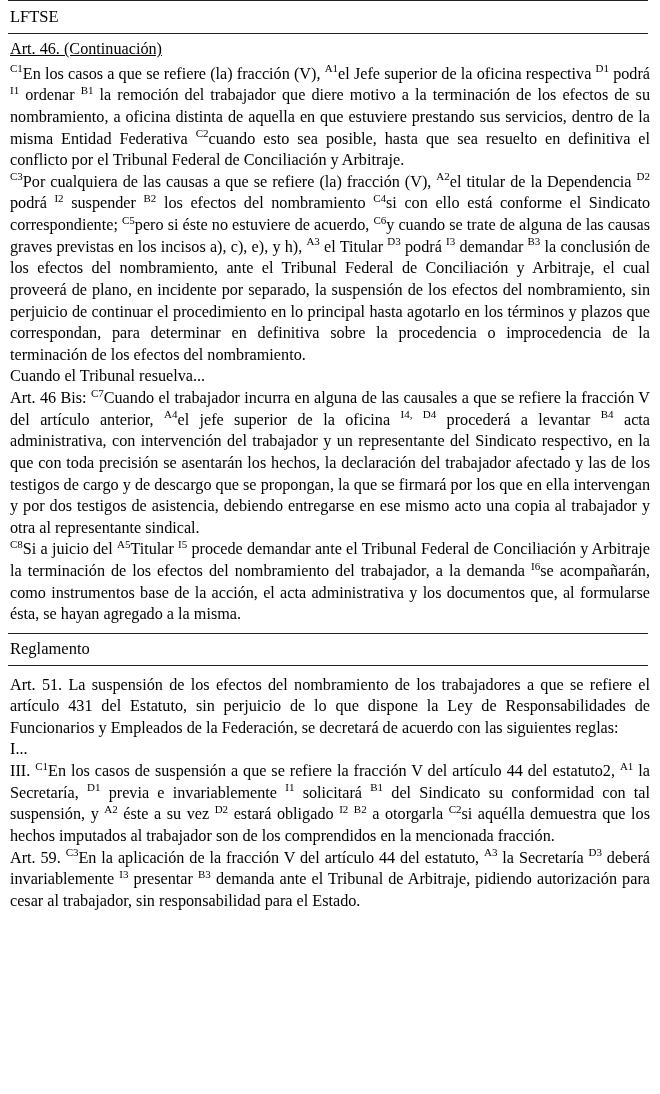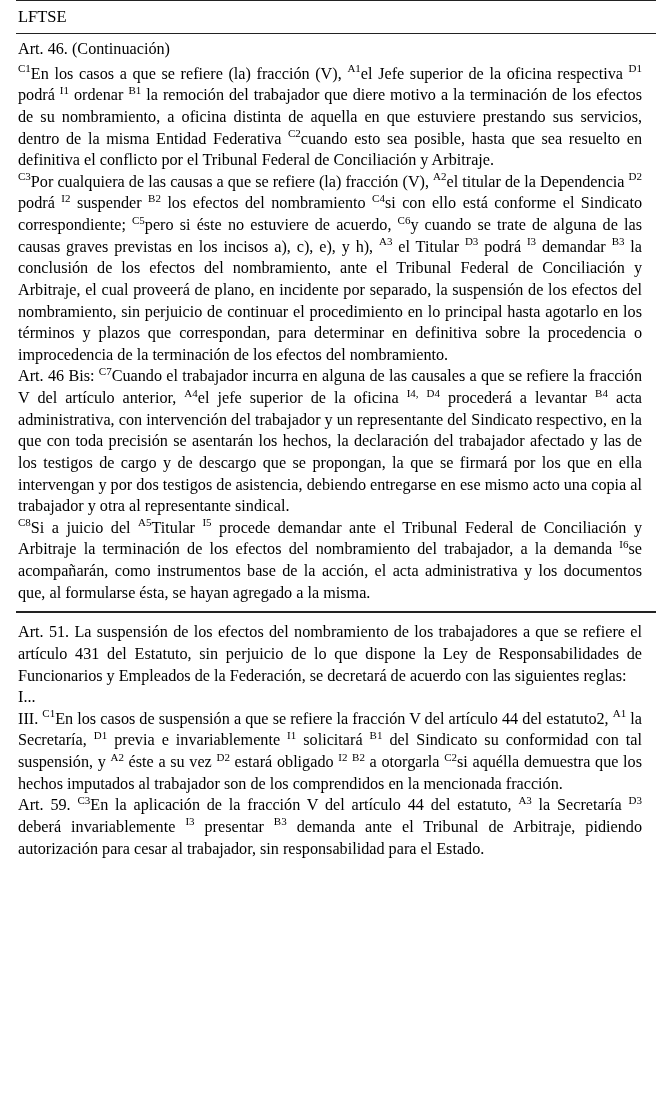--- a/index.html
+++ b/index.html
@@ -12,21 +12,21 @@
     height: 1094px;
     font-family: "Liberation Serif", serif;
     color: #000000;
     overflow: hidden;
   }
   .page {
     position: relative;
     width: 660px;
     height: 1094px;
     box-sizing: border-box;
-    padding: 0 16px;
+    padding: 0 8px;
   }
   .rule {
     border: 0;
     border-top: 1px solid #222;
     margin: 0;
     width: 640px;
   }
   .section-head {
     font-family: "Liberation Serif", serif;
     font-size: 16.5px;
@@ -44,20 +44,21 @@
     text-justify: inter-word;
     hyphens: manual;
   }
   p.para + p.para {
     margin-top: 0px;
   }
   .art-head {
     font-size: 16.2px;
     line-height: 1.335;
     margin: 0;
+    text-decoration: underline;
   }
   sup {
     font-size: 0.68em;
     vertical-align: super;
     line-height: 0;
     margin-top: 8px;
   }
   .gap-sm { height: 3px; }
   .gap-md { height: 7px; }
   .list-line {
@@ -81,29 +82,31 @@
 
   <div class="body-block">
     <div class="gap-sm"></div>
     <p class="art-head">Art. 46. (Continuación)</p>
     <div class="gap-sm"></div>
 
     <p class="para"><sup>C1</sup>En los casos a que se refiere (la) fracción (V), <sup>A1</sup>el Jefe superior de la oficina respectiva <sup>D1</sup> podrá <sup>I1</sup> ordenar <sup>B1</sup> la remoción del trabajador que diere motivo a la terminación de los efectos de su nombramiento, a oficina distinta de aquella en que estuviere prestando sus servicios, dentro de la misma Entidad Federativa <sup>C2</sup>cuando esto sea posible, hasta que sea resuelto en definitiva el conflicto por el Tribunal Federal de Conciliación y Arbitraje.</p>
 
     <p class="para"><sup>C3</sup>Por cualquiera de las causas a que se refiere (la) fracción (V), <sup>A2</sup>el titular de la Dependencia <sup>D2</sup> podrá <sup>I2</sup> suspender <sup>B2</sup> los efectos del nombramiento <sup>C4</sup>si con ello está conforme el Sindicato correspondiente; <sup>C5</sup>pero si éste no estuviere de acuerdo, <sup>C6</sup>y cuando se trate de alguna de las causas graves previstas en los incisos a), c), e), y h), <sup>A3</sup> el Titular <sup>D3</sup> podrá <sup>I3</sup> demandar <sup>B3</sup> la conclusión de los efectos del nombramiento, ante el Tribunal Federal de Conciliación y Arbitraje, el cual proveerá de plano, en incidente por separado, la suspensión de los efectos del nombramiento, sin perjuicio de continuar el procedimiento en lo principal hasta agotarlo en los términos y plazos que correspondan, para determinar en definitiva sobre la procedencia o improcedencia de la terminación de los efectos del nombramiento.</p>
 
+    <p class="para">Cuando el Tribunal resuelva...</p>
 
     <p class="para">Art. 46 Bis: <sup>C7</sup>Cuando el trabajador incurra en alguna de las causales a que se refiere la fracción V del artículo anterior, <sup>A4</sup>el jefe superior de la oficina <sup>I4,</sup> <sup>D4</sup> procederá a levantar <sup>B4</sup> acta administrativa, con intervención del trabajador y un representante del Sindicato respectivo, en la que con toda precisión se asentarán los hechos, la declaración del trabajador afectado y las de los testigos de cargo y de descargo que se propongan, la que se firmará por los que en ella intervengan y por dos testigos de asistencia, debiendo entregarse en ese mismo acto una copia al trabajador y otra al representante sindical.</p>
 
     <p class="para"><sup>C8</sup>Si a juicio del <sup>A5</sup>Titular <sup>I5</sup> procede demandar ante el Tribunal Federal de Conciliación y Arbitraje la terminación de los efectos del nombramiento del trabajador, a la demanda <sup>I6</sup>se acompañarán, como instrumentos base de la acción, el acta administrativa y los documentos que, al formularse ésta, se hayan agregado a la misma.</p>
 
     <div class="gap-md"></div>
   </div>
 
   <hr class="rule">
+  <div class="section-head">Reglamento</div>
   <hr class="rule">
 
   <div class="body-block">
     <div class="gap-md"></div>
 
     <p class="para">Art. 51. La suspensión de los efectos del nombramiento de los trabajadores a que se refiere el artículo 431 del Estatuto, sin perjuicio de lo que dispone la Ley de Responsabilidades de Funcionarios y Empleados de la Federación, se decretará de acuerdo con las siguientes reglas:</p>
 
     <p class="list-line">I...</p>
 
     <p class="para">III. <sup>C1</sup>En los casos de suspensión a que se refiere la fracción V del artículo 44 del estatuto2, <sup>A1</sup> la Secretaría, <sup>D1</sup> previa e invariablemente <sup>I1</sup> solicitará <sup>B1</sup> del Sindicato su conformidad con tal suspensión, y <sup>A2</sup> éste a su vez <sup>D2</sup> estará obligado <sup>I2</sup> <sup>B2</sup> a otorgarla <sup>C2</sup>si aquélla demuestra que los hechos imputados al trabajador son de los comprendidos en la mencionada fracción.</p>

